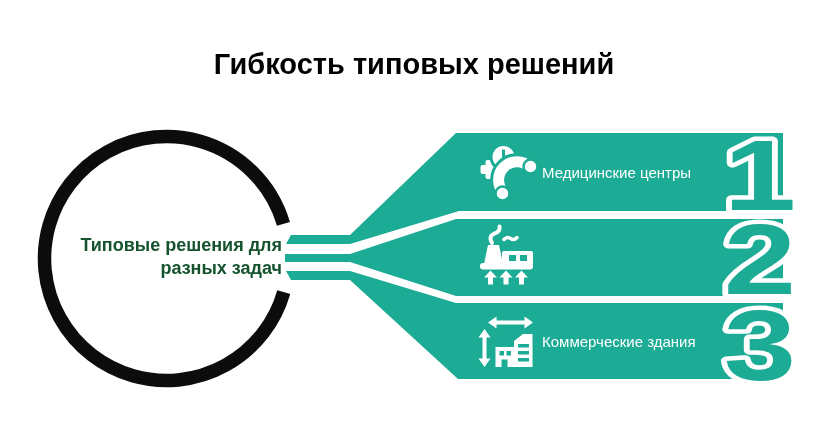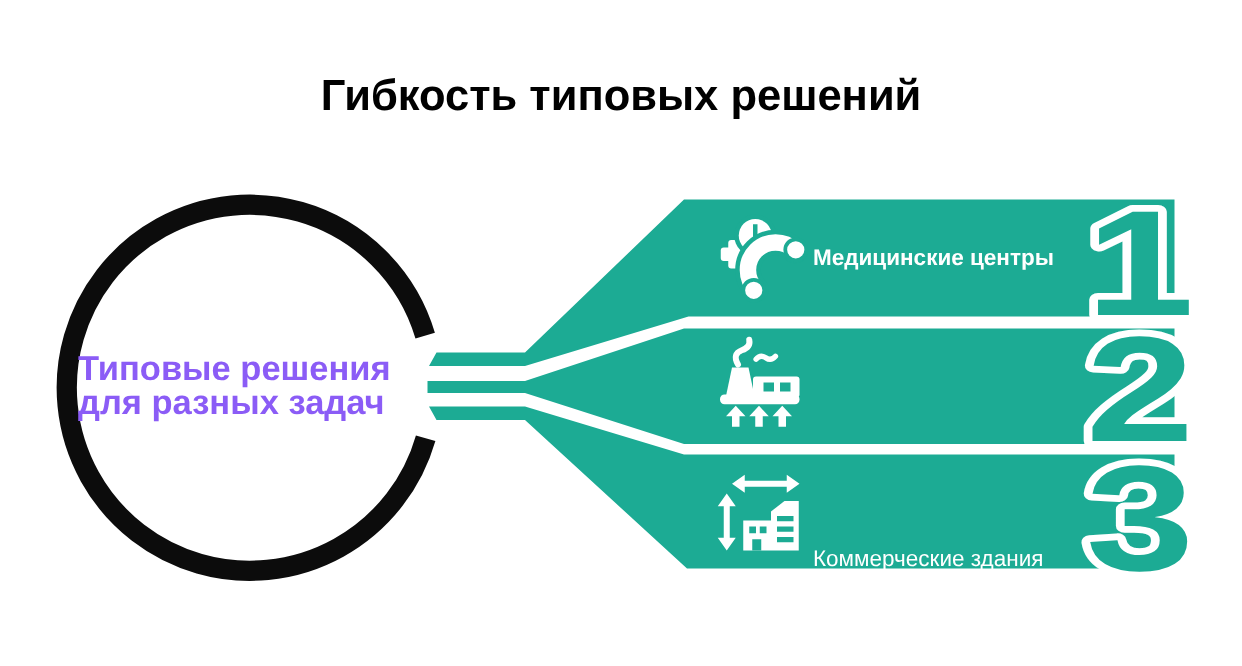--- a/index.html
+++ b/index.html
@@ -14,31 +14,31 @@
   .stage svg{position:absolute;left:0;top:0;}
   .title{
     position:absolute;left:0;top:48px;width:828px;
     text-align:center;
     font-size:29px;font-weight:bold;color:#000;
     letter-spacing:0;
   }
   .hub-label{
     position:absolute;left:52px;top:257px;width:230px;
     transform:translateY(-50%);
-    text-align:left;
-    font-size:23px;line-height:23px;font-weight:bold;color:#8b5cf6;
+    text-align:right;
+    font-size:18px;line-height:23px;font-weight:bold;color:#14532d;
   }
   .item-label{
     position:absolute;left:542px;
     transform:translateY(-50%);
     color:#fff;font-size:15px;line-height:19px;
   }
-  .item-label.l1{top:172px;white-space:nowrap;font-weight:bold;}
+  .item-label.l1{top:172px;white-space:nowrap;}
   .item-label.l2{top:258px;width:150px;}
-  .item-label.l3{top:341px;white-space:nowrap;margin-top:32px;}
+  .item-label.l3{top:341px;white-space:nowrap;}
   .digit{
     font-family:"Liberation Sans", sans-serif;
     font-weight:bold;font-size:100px;
     fill:#1CAB94;stroke:#ffffff;stroke-width:9px;
     paint-order:stroke;stroke-linejoin:round;
   }
 </style>
 </head>
 <body>
 

